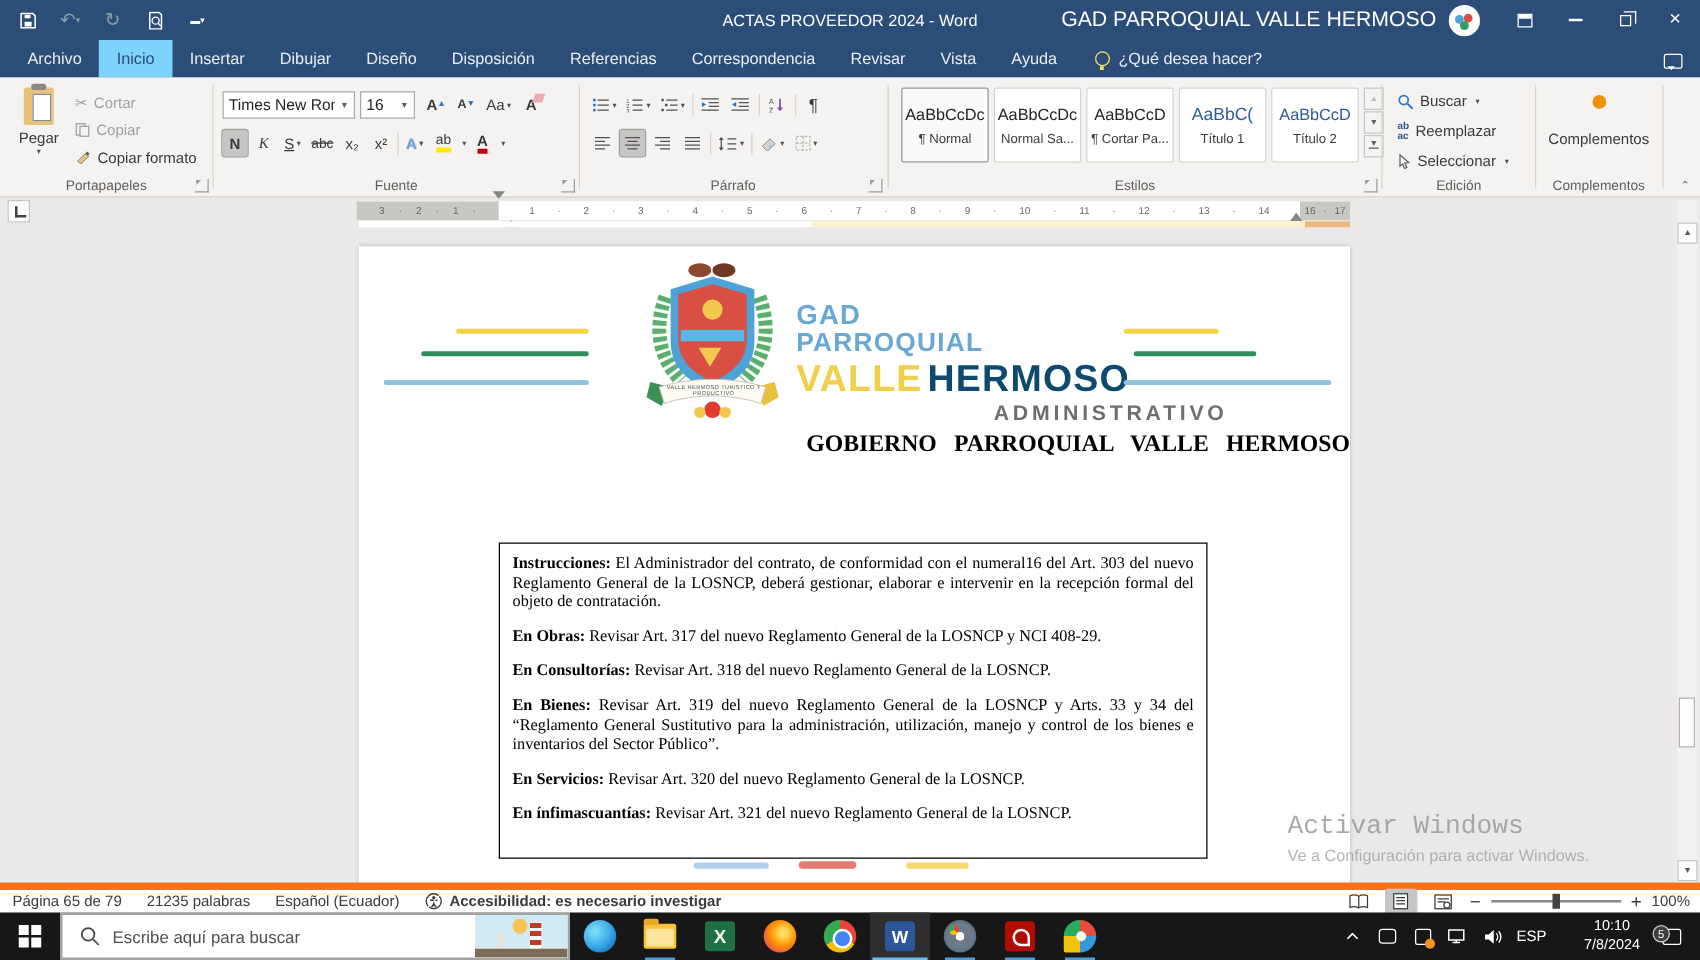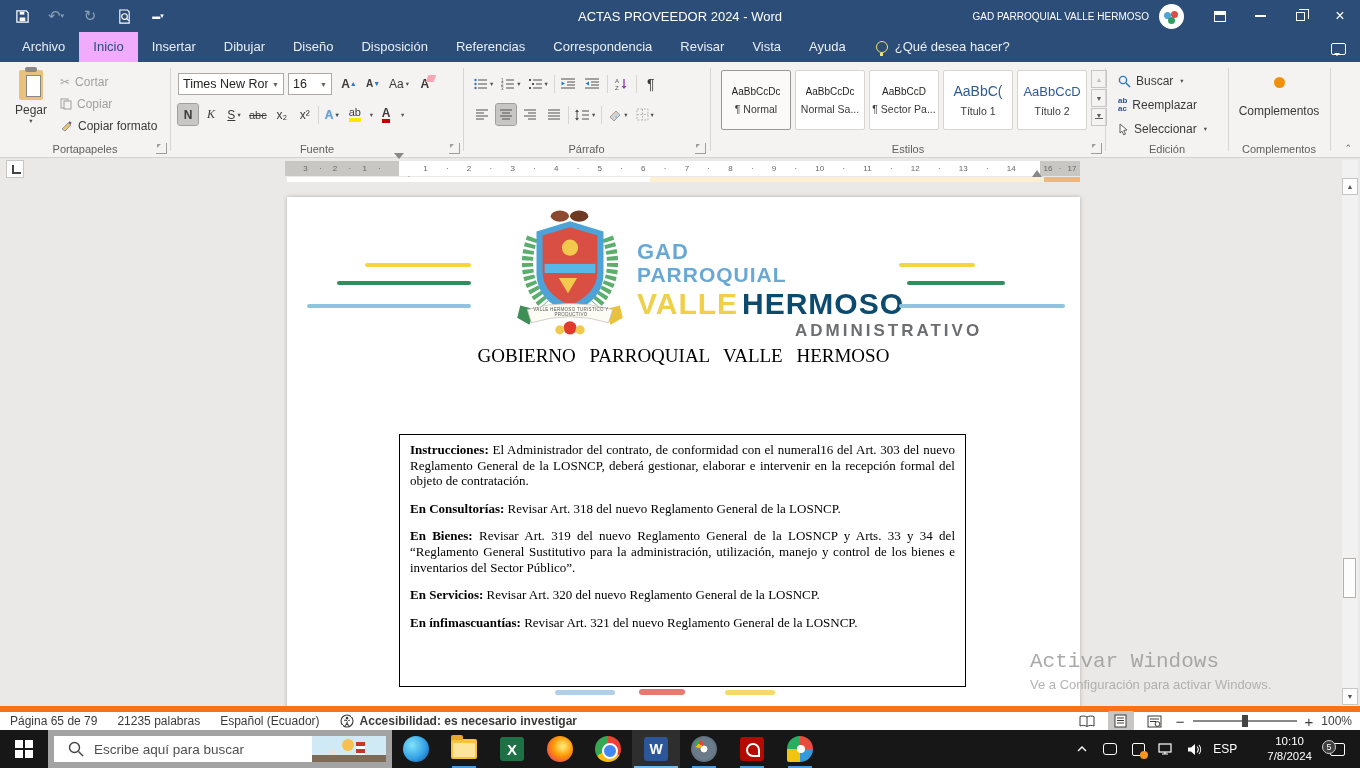--- a/index.html
+++ b/index.html
@@ -5,34 +5,34 @@
   * { margin:0; padding:0; box-sizing:border-box; }
   html,body { width:1360px; height:768px; overflow:hidden; font-family:"Liberation Sans",sans-serif; background:#eae9e7; }
   .abs { position:absolute; }
   
   #titlebar { position:absolute; left:0; top:0; width:1360px; height:32px; background:#2b4d77; display:flex; align-items:center; color:#fff; }
   .qat { display:flex; align-items:center; gap:14px; padding-left:12px; }
   .qat .qbtn { display:inline-flex; align-items:center; justify-content:center; width:20px; height:20px; }
   .dim { opacity:.45; }
   .doc-title { position:absolute; left:0; right:0; top:0; height:32px; display:flex; align-items:center; justify-content:center; font-size:13px; pointer-events:none; }
   .tb-right { position:absolute; right:0; top:0; height:32px; display:flex; align-items:center; gap:0; }
-  .account { font-size:10px; margin-right:10px;margin-left:31px; }
+  .account { font-size:17px; margin-right:10px;margin-left:31px; }
   .avatar { width:25px; height:25px; border-radius:50%; background:#fff; margin-right:16px; position:relative; overflow:hidden; }
   .avatar i { position:absolute; width:7px; height:7px; border-radius:50%; }
   .winbtn { width:40px; height:32px; display:flex; align-items:center; justify-content:center; }
   .rib-opts { width:12px; height:11px; border:1px solid #fff; position:relative; }
   .rib-opts::after { content:""; position:absolute; left:0; top:0; width:100%; height:3px; background:#fff; }
   .min-glyph { width:11px; height:1.5px; background:#fff; }
   .restore-glyph { width:9px; height:9px; border:1.2px solid #fff; position:relative; background:#2b4d77; }
   .restore-glyph::before { content:""; position:absolute; left:2px; top:-4px; width:9px; height:9px; border:1.2px solid #fff; border-bottom:none; border-left:none; }
   .close-glyph { font-size:16px; line-height:16px; }
   
   #tabrow { position:absolute; left:0; top:32px; width:1360px; height:30px; background:#2b4d77; display:flex; align-items:flex-end; color:#e8eef5; }
   .tab { font-size:13px; padding:7px 14px 8px; cursor:default; }
-  .tab.active { background:#f0abfc; color:#2b4d77; }
+  .tab.active { background:#7dd3fc; color:#2b4d77; }
   .assist { display:flex; align-items:center; gap:7px; font-size:13px; margin-left:16px; padding-bottom:8px; }
   .bulb { width:12px; height:12px; border:1.3px solid #f5e06a; border-radius:50%; position:relative; }
   .bulb::after { content:""; position:absolute; left:3px; bottom:-4px; width:3.5px; height:3px; background:#f5e06a; }
   .feedback-ic { position:absolute; right:14px; bottom:7px; width:15px; height:12px; border:1.3px solid #fff; border-radius:2px; }
   .feedback-ic::after { content:""; position:absolute; left:2px; bottom:-5px; border:3px solid transparent; border-top-color:#fff; }
   
   #ribbon { position:absolute; left:0; top:62px; width:1360px; height:96px; background:#f4f3f1; border-bottom:1px solid #d5d2ce; }
   .rgroup { position:absolute; top:0; height:96px; }
   .rglabel { position:absolute; bottom:3px; left:0; right:0; text-align:center; font-size:11px; color:#605e5c; }
   .gdiv { position:absolute; top:6px; bottom:6px; width:1px; background:#d8d5d1; }
@@ -42,21 +42,21 @@
   .rbtn.toggled { background:#c8c6c4; outline:1px solid #a19f9d; }
   .cv { font-size:6.5px; color:#535150; margin-left:2px; }
   .icol { display:flex; flex-direction:column; gap:2px; }
   .rsmall { display:flex; align-items:center; gap:5px; font-size:12px; color:#3b3a39; height:20px; }
   .combo { background:#fff; border:1px solid #aca9a6; height:22px; display:flex; align-items:center; font-size:12.5px; color:#252423; padding:0 4px; }
   .combo .carr { margin-left:auto; font-size:7px; color:#605e5c; padding-left:4px; }
   svg.mi { display:block; }
   
   .stylecard { width:70px; height:60px; background:#fff; border:1px solid #d8d5d1; border-radius:2px; display:flex; flex-direction:column; align-items:center; justify-content:center; gap:6px; }
   .stylecard.sel { border:1.6px solid #9a9896; background:#fbfaf9; }
-  .stylecard .prev { font-size:10px; color:#252423; white-space:nowrap; overflow:hidden; max-width:64px; }
+  .stylecard .prev { font-size:13px; color:#252423; white-space:nowrap; overflow:hidden; max-width:64px; }
   .stylecard .prev.head { color:#2e5a94; font-size:14px; }
   .stylecard .slabel { font-size:10.5px; color:#3b3a39; white-space:nowrap; overflow:hidden; max-width:66px; }
   .sscroll { width:16px; height:18px; background:#f4f3f1; border:1px solid #c8c6c4; display:flex; align-items:center; justify-content:center; font-size:7px; color:#605e5c; }
   
   #rulerrow { position:absolute; left:0; top:158px; width:1360px; height:24px; }
   .tabsel { position:absolute; left:6px; top:2px; width:18px; height:18px; background:#fdfdfd; border:1px solid #c8c6c4; }
   .tabsel::after { content:""; position:absolute; left:5px; top:4px; width:7px; height:7px; border-left:2px solid #444; border-bottom:2px solid #444; }
   .ruler { position:absolute; left:285px; top:3px; width:795px; height:15px; background:#fff; display:flex; font-size:8px; color:#666; overflow:hidden; }
   .ruler .rseg { display:flex; align-items:center; justify-content:center; white-space:nowrap; overflow:hidden; }
   .rmargin { background:#c9c7c4; }
@@ -67,21 +67,21 @@
   .progressbar { position:absolute; left:287px; top:19px; width:793px; height:5px; background:#fff; }
   .progressbar .cream { position:absolute; left:363px; top:0; height:5px; width:430px; background:#fbf0d2; }
   .progressbar .orange { position:absolute; right:0; top:0; height:5px; width:36px; background:#f0b77c; }
   
   #docarea { position:absolute; left:0; top:182px; width:1360px; height:524px; background:#eae9e7; overflow:hidden; }
   #page { position:absolute; left:287px; top:15px; width:793px; height:520px; background:#fff; box-shadow:0 0 4px rgba(0,0,0,.25); }
   .deco { position:absolute; height:4px; border-radius:2px; }
   .logo-gad { position:absolute; font-weight:bold; color:#69a8d4; letter-spacing:1px; line-height:1; font-family:"Liberation Sans",sans-serif; }
   .vh-big { position:absolute; font-weight:bold; font-size:30px; letter-spacing:1px; line-height:1; }
   .admin { position:absolute; font-weight:bold; color:#6d6e71; letter-spacing:3px; font-size:17px; }
-  .doctitle { position:absolute; left:0; width:793px; text-align:center; font-family:"Liberation Serif",serif; font-weight:normal; color:#000; }
+  .doctitle { position:absolute; left:0; width:793px; text-align:right; font-family:"Liberation Serif",serif; font-weight:bold; color:#000; }
   #instrbox { position:absolute; left:112px; top:237px; width:567px; height:253px; border:1px solid #000; padding:7px 10px 0 10px; font-family:"Liberation Serif",serif; font-size:13px; color:#000; }
   #instrbox p { text-align:justify; line-height:1.2; margin-bottom:12px; }
   .sliver { position:absolute; border-radius:3px; opacity:.8; }
   #watermark { position:absolute; left:1030px; top:468px; color:#9b9b9b; opacity:.85; }
   #watermark .w1 { font-size:21px;font-family:Liberation Mono, monospace; }
   #watermark .w2 { font-size:13px; margin-top:4px; color:#a6a6a6;text-align:center; }
   
   #vscroll { position:absolute; right:2px; top:160px; width:16px; height:546px; background:#f1f1f1; }
   .sbtn { position:absolute; left:0; width:16px; height:17px; background:#fdfdfd; border:1px solid #c8c6c4; display:flex; align-items:center; justify-content:center; font-size:7px; color:#555; }
   .sthumb { position:absolute; left:1px; width:13px; height:40px; background:#fdfdfd; border:1px solid #b3b0ad; top:398px; }
@@ -91,21 +91,21 @@
   .sb-right { margin-left:auto; display:flex; align-items:center; gap:8px; padding-right:8px; }
   .viewbtn { width:26px; height:20px; display:flex; align-items:center; justify-content:center; border-radius:2px; }
   .viewbtn.active { background:#c8c6c4; }
   .zoomtrack { width:104px; height:2px; background:#8a8886; position:relative; }
   .zoomthumb { position:absolute; left:49px; top:-5px; width:6px; height:12px; background:#444; }
   
   #taskbar { position:absolute; left:0; top:730px; width:1360px; height:38px; background:#171717; display:flex; align-items:stretch; color:#fff; }
   .startbtn { width:48px; display:flex; align-items:center; justify-content:center; }
   .winlogo { display:grid; grid-template-columns:8px 8px; grid-template-rows:8px 8px; gap:1.5px; }
   .winlogo i { background:#fff; }
-  #searchbox { width:344px; background:#fff; display:flex; align-items:center; position:relative; border:6px solid #a3a3a3; }
+  #searchbox { width:408px; background:#fff; display:flex; align-items:center; position:relative; border:2px solid #a3a3a3; }
   #searchbox .mag { margin:0 10px 0 14px; }
   #searchbox .ph { font-size:13.5px; color:#4f4f4f; }
   .bingpic { position:absolute; right:0; top:0; width:74px; height:100%; background:linear-gradient(#cfe9f5 60%,#dfeee4); overflow:hidden; }
   .bingpic .sun { position:absolute; left:30px; top:3px; width:12px; height:12px; border-radius:50%; background:#f6c14e; }
   .bingpic .tower { position:absolute; left:44px; top:6px; width:9px; height:22px; background:repeating-linear-gradient(#c0392b 0 4px,#fff 4px 7px); }
   .bingpic .tower2 { position:absolute; left:18px; top:14px; width:5px; height:14px; background:#e8e2d8; }
   .bingpic .rocks { position:absolute; left:0; bottom:0; width:100%; height:7px; background:#7d6a57; }
   .tk-slot { width:48px; display:flex; align-items:center; justify-content:center; position:relative; }
   .tk-slot.open::after { content:""; position:absolute; bottom:0; left:12px; width:24px; height:2.5px; background:#4f9bd8; }
   .tk-slot.active { background:#2e2e2e; }
@@ -412,21 +412,21 @@
       <div class="stylecard sel">
         <span class="prev">AaBbCcDc</span>
         <span class="slabel">¶ Normal</span>
       </div>
       <div class="stylecard">
         <span class="prev">AaBbCcDc</span>
         <span class="slabel">Normal Sa...</span>
       </div>
       <div class="stylecard">
         <span class="prev">AaBbCcD</span>
-        <span class="slabel">¶ Sector Pa...</span>
+        <span class="slabel">¶ Cortar Pa...</span>
       </div>
       <div class="stylecard">
         <span class="prev head">AaBbC(</span>
         <span class="slabel">Título 1</span>
       </div>
       <div class="stylecard">
         <span class="prev head" style="font-size:13px;">AaBbCcD</span>
         <span class="slabel">Título 2</span>
       </div>
       <div class="icol" style="gap:1px;">
@@ -524,20 +524,21 @@
     <span class="deco" style="left:50px;top:84px;width:134px;background:#2e8f5d;"></span>
     <span class="deco" style="left:20px;top:107px;width:164px;background:#8fc3de;"></span>
     <span class="deco" style="left:612px;top:66px;width:76px;background:#f5d442;"></span>
     <span class="deco" style="left:620px;top:84px;width:98px;background:#2e8f5d;"></span>
     <span class="deco" style="left:612px;top:107px;width:166px;background:#8fc3de;"></span>
 
     <div class="doctitle" style="top:148px;font-size:19px;word-spacing:9px;">GOBIERNO PARROQUIAL VALLE HERMOSO</div>
 
     <div id="instrbox">
       <p><b>Instrucciones:</b><span> El Administrador del contrato, de conformidad con el numeral16 del Art. 303 del nuevo Reglamento General de la LOSNCP,  deberá gestionar, elaborar e intervenir  en la recepción formal del objeto de contratación.</span></p>
+      <p><b>En Obras:</b><span> Revisar Art. 317 del nuevo Reglamento General de la LOSNCP  y NCI 408-29.</span></p>
       <p><b>En Consultorías:</b><span> Revisar Art. 318 del nuevo Reglamento General de la LOSNCP.</span></p>
       <p><b>En Bienes:</b><span> Revisar Art. 319 del nuevo Reglamento General de la LOSNCP y Arts. 33 y 34 del “Reglamento General Sustitutivo para la administración, utilización, manejo y control de los bienes e inventarios del Sector Público”.</span></p>
       <p><b>En Servicios:</b><span> Revisar Art. 320 del nuevo Reglamento General de la LOSNCP.</span></p>
       <p><b>En ínfimascuantías:</b><span> Revisar Art. 321 del nuevo Reglamento General de la LOSNCP.</span></p>
     </div>
 
     <span class="sliver" style="left:268px;top:493px;width:60px;height:5px;background:#9cc3e5;"></span>
     <span class="sliver" style="left:352px;top:492px;width:46px;height:6px;background:#e2574c;"></span>
     <span class="sliver" style="left:438px;top:493px;width:50px;height:5px;background:#f2cf45;"></span>
   </div>

